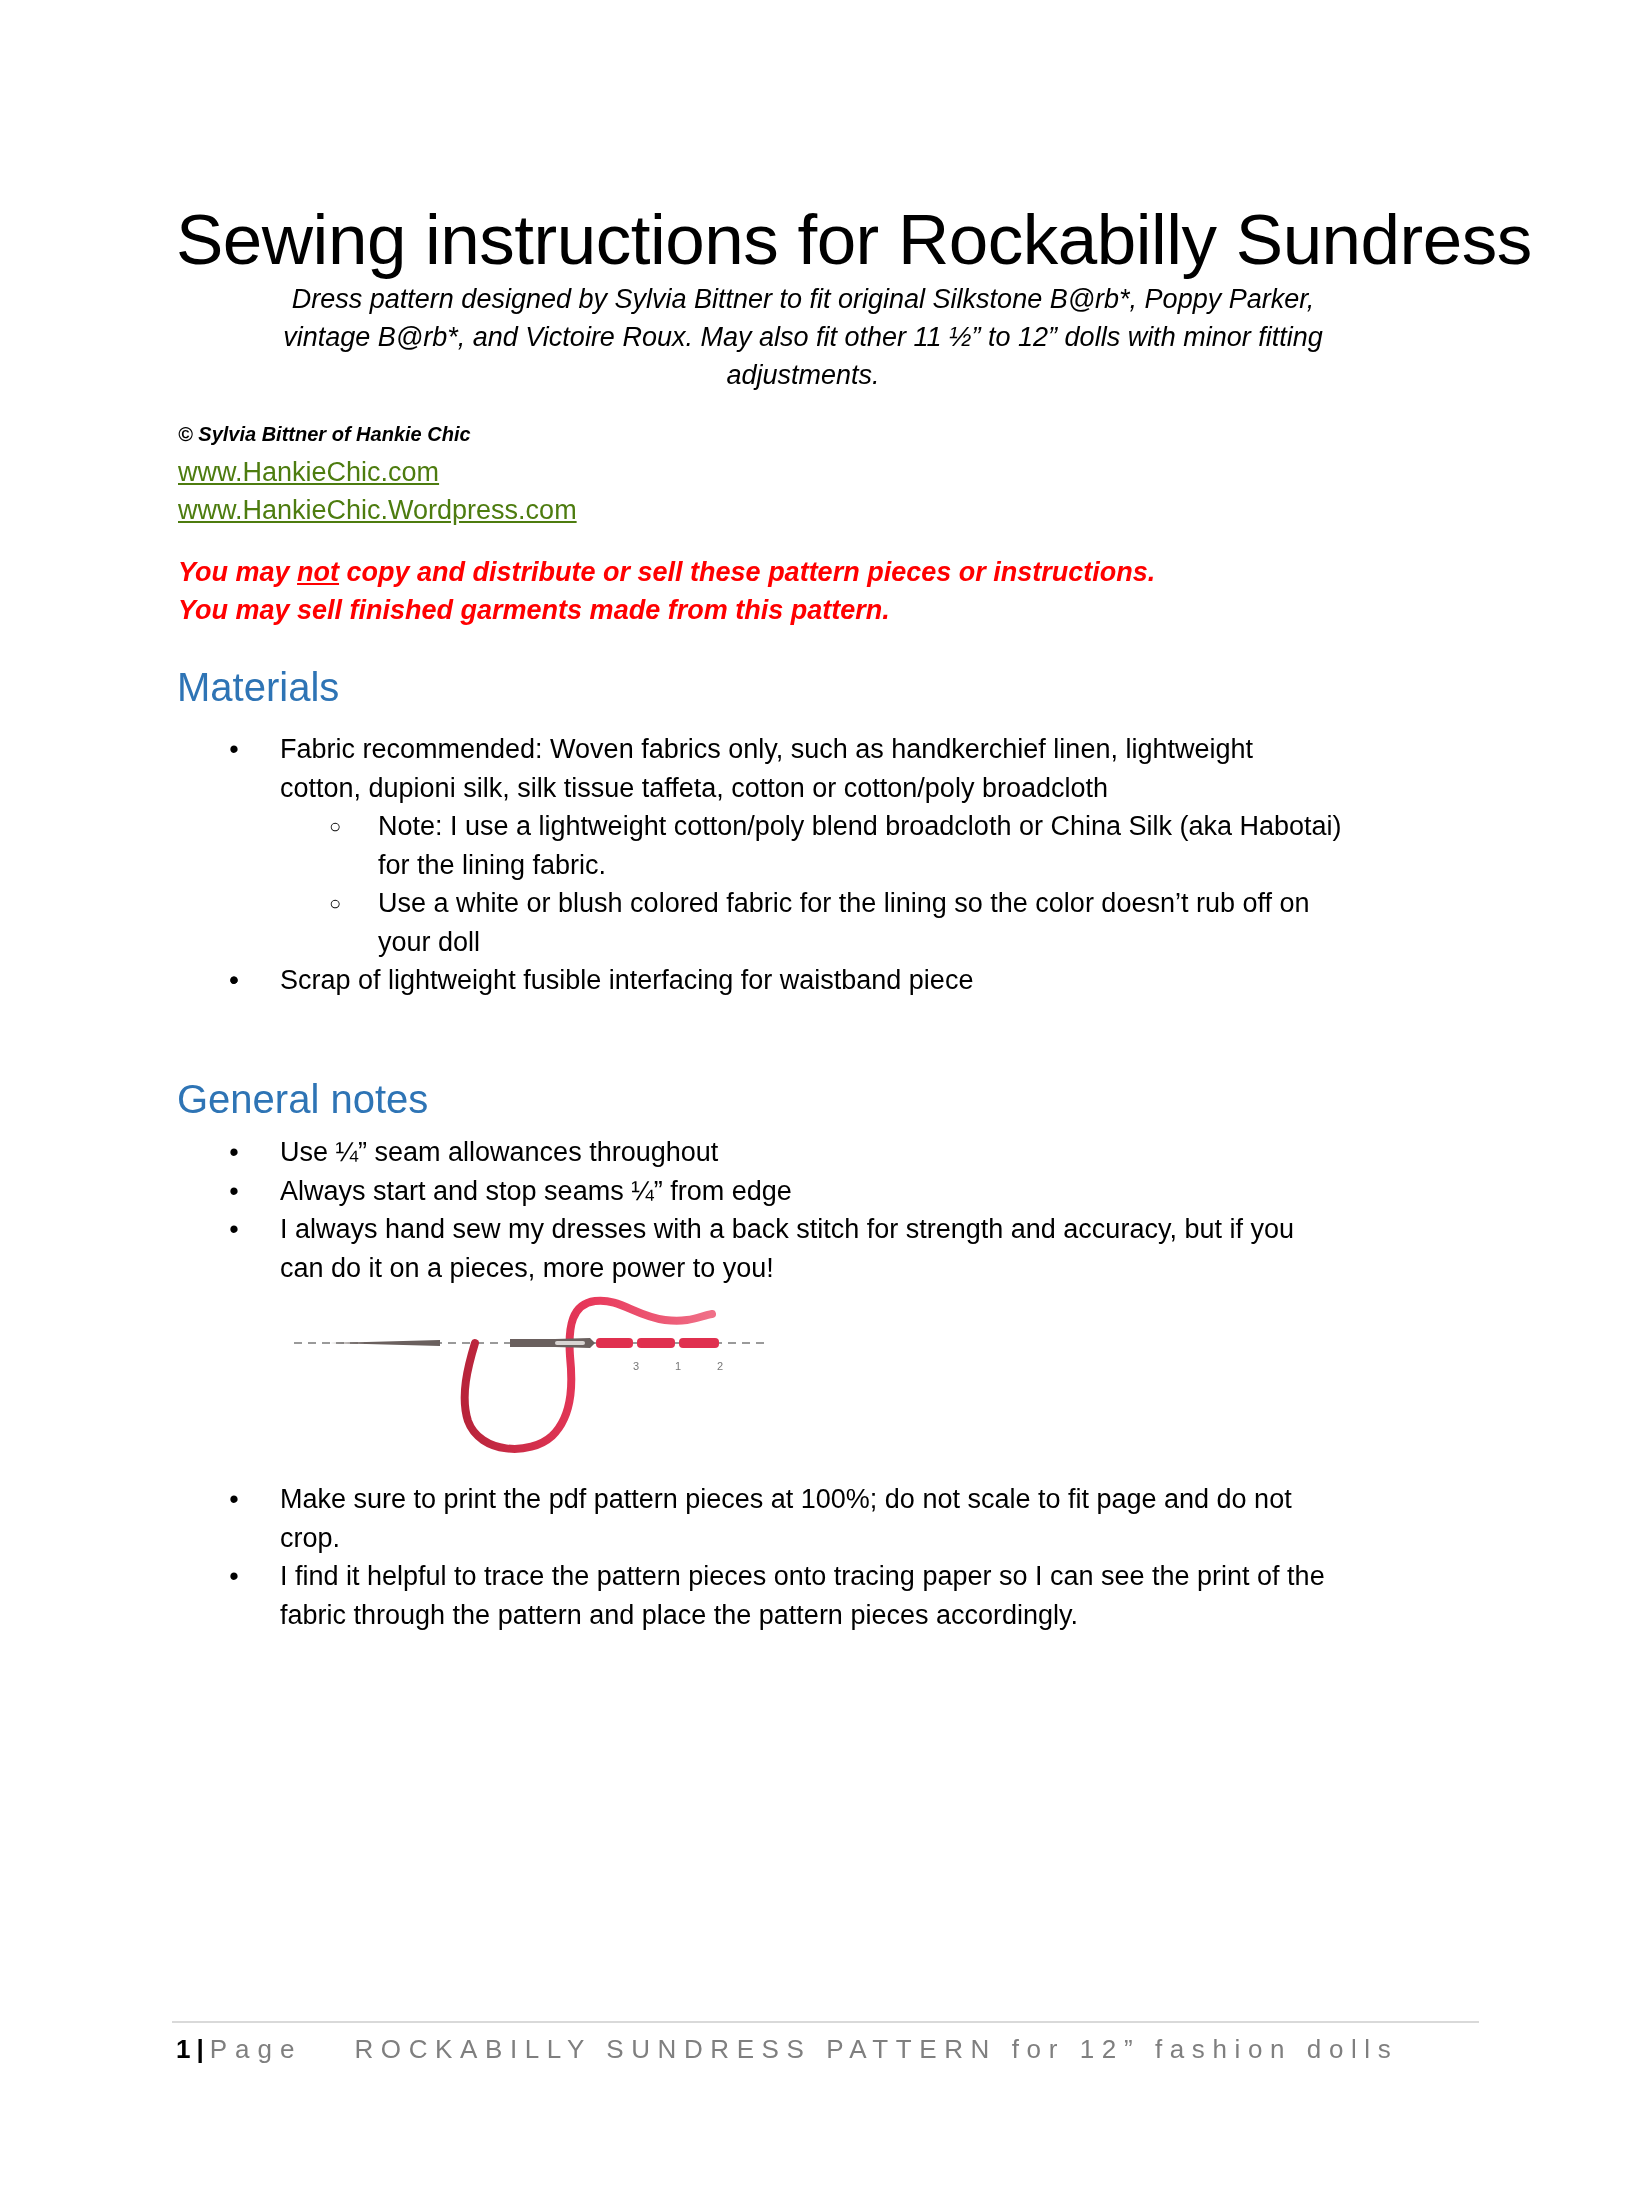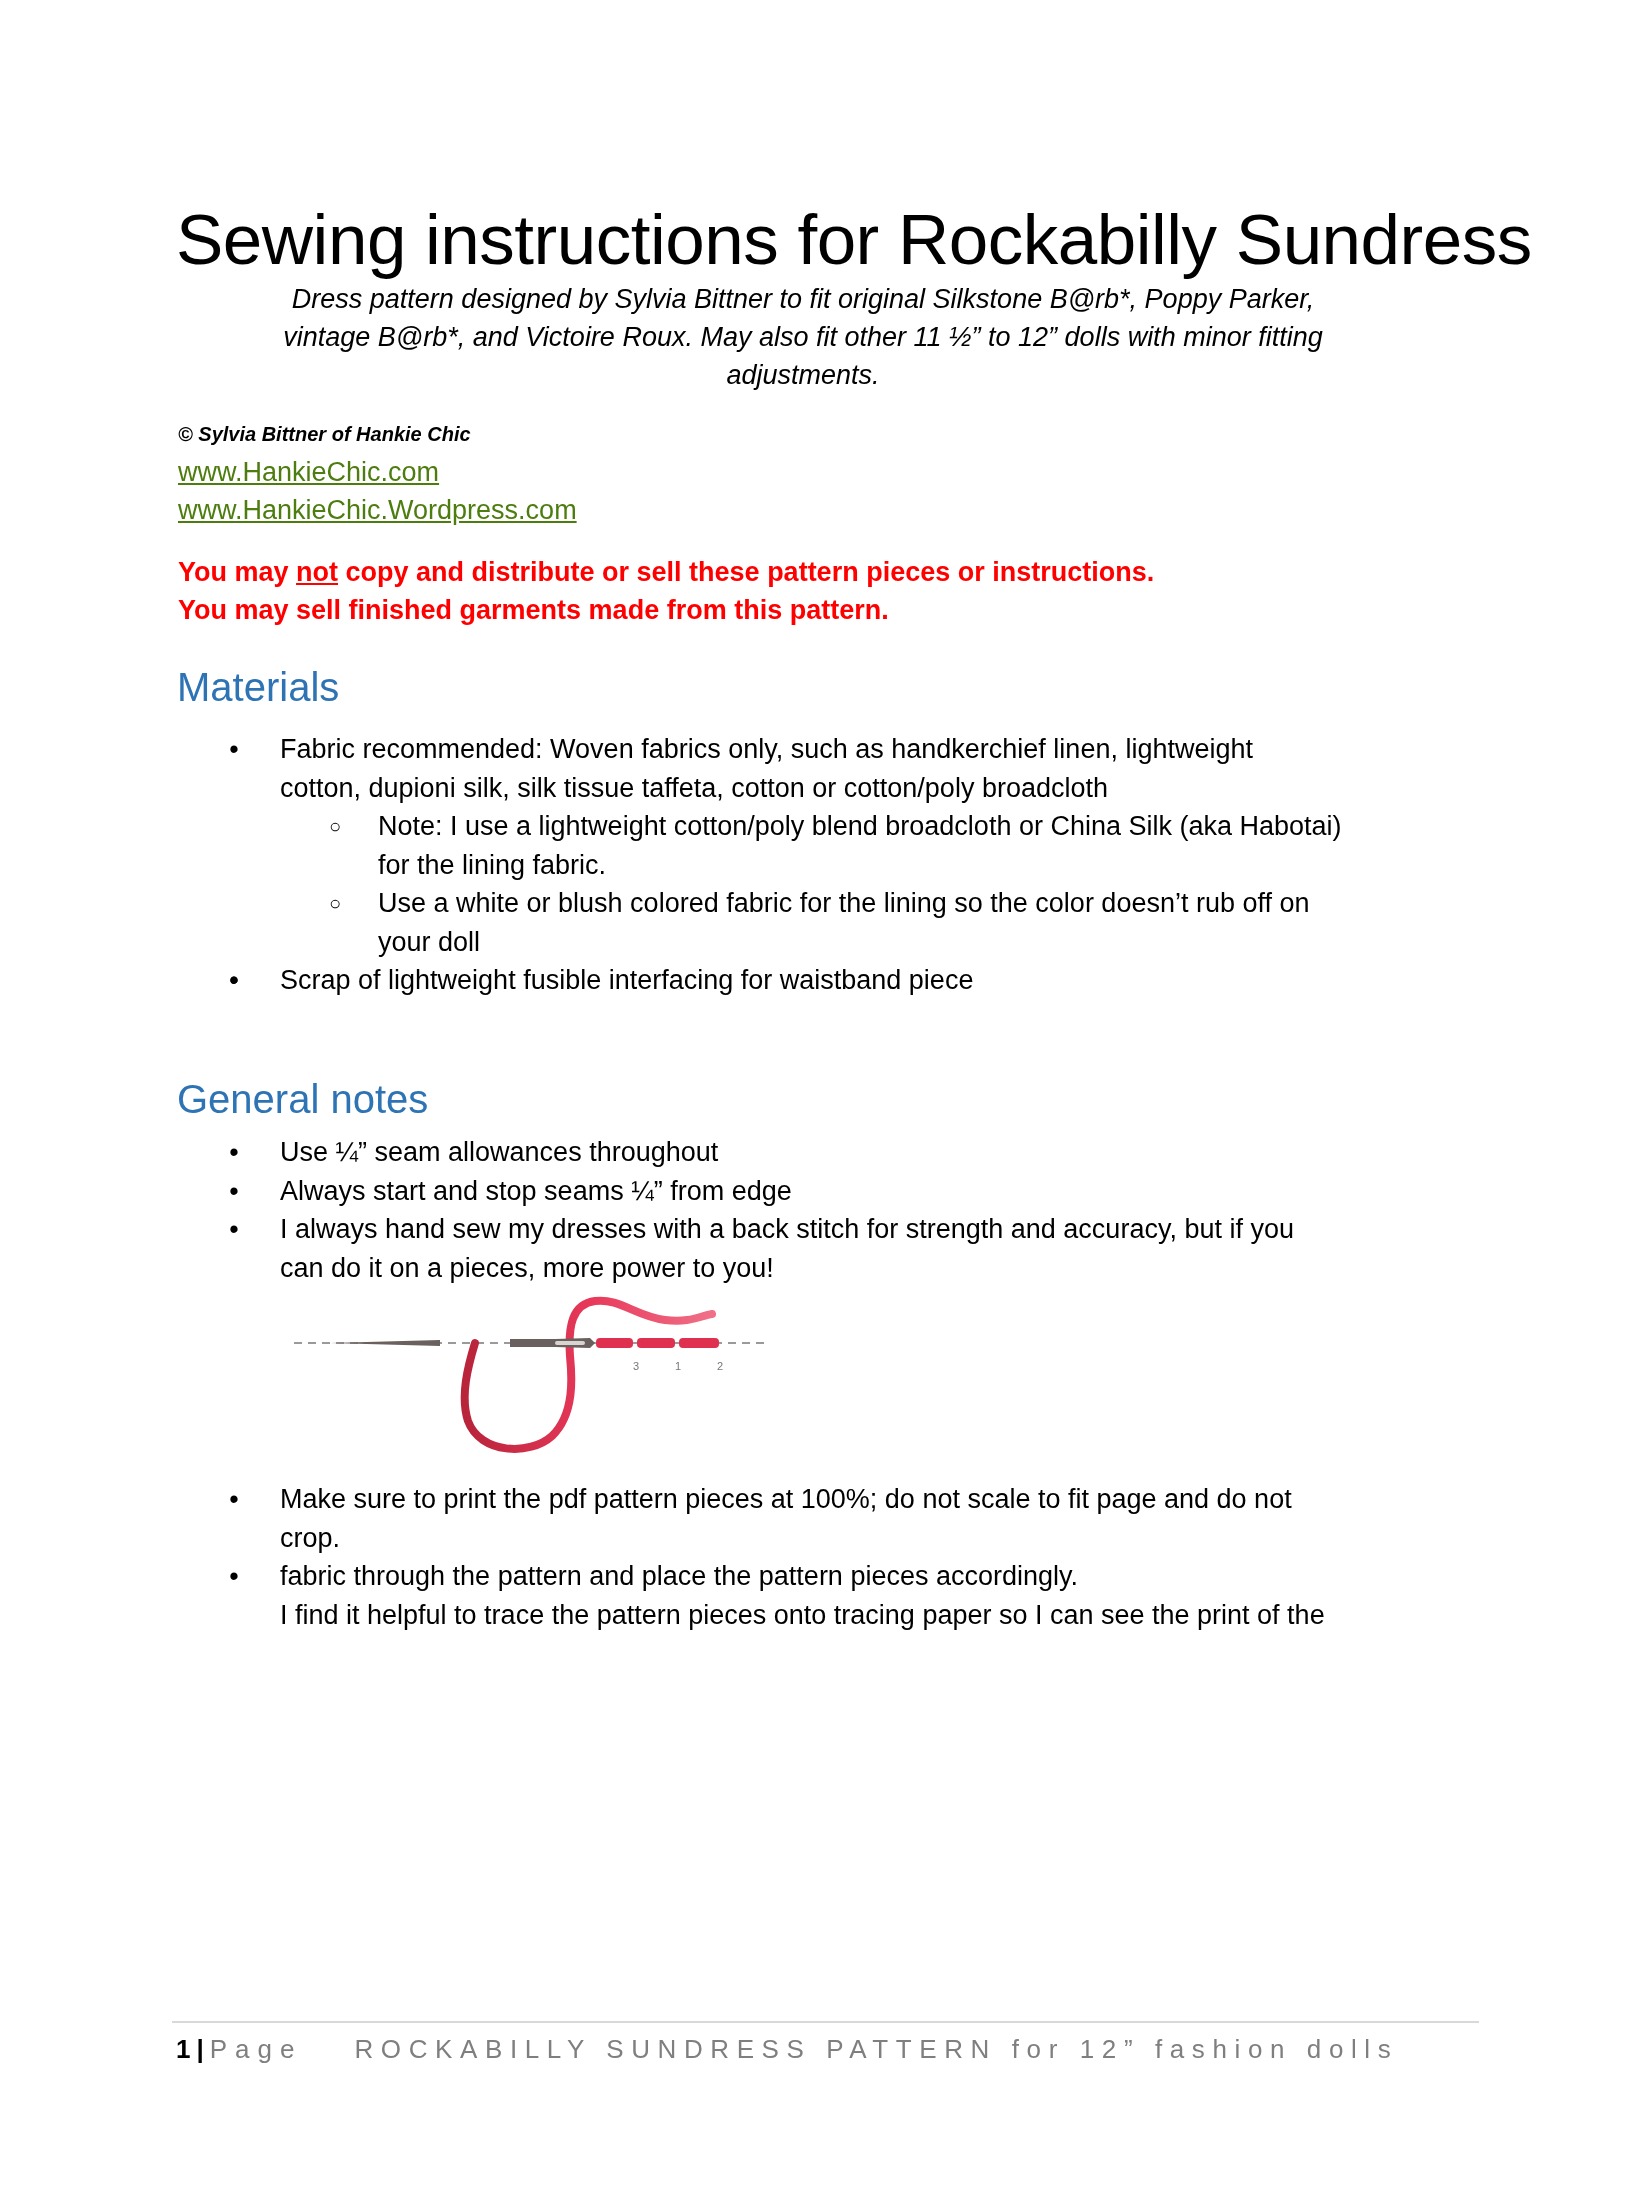--- a/index.html
+++ b/index.html
@@ -5,21 +5,21 @@
   html, body { margin: 0; padding: 0; background: #ffffff; }
   body { width: 1650px; height: 2200px; position: relative; overflow: hidden;
          font-family: "Liberation Sans", sans-serif; color: #000; }
   .abs { position: absolute; }
   .title { left: 176px; top: 200px; font-size: 71px; line-height: 80px; white-space: nowrap; letter-spacing: -0.5px; }
   .subtitle { left: 178px; top: 280px; width: 1250px; font-size: 27px; line-height: 38px; font-style: italic; }
   .subtitle div { white-space: nowrap; text-align: center; }
   .copyright { left: 178px; top: 415px; font-size: 20px; line-height: 38px; font-style: italic; font-weight: bold; white-space: nowrap; }
   .link { font-size: 27px; line-height: 38px; color: #4d7c0f; text-decoration: underline; white-space: nowrap; display: block; }
   .links { left: 178px; top: 453px; }
-  .notice { left: 178px; top: 553px; font-size: 27px; line-height: 38px; color: #FF0000; font-weight: bold; white-space: nowrap; }
+  .notice { left: 178px; top: 553px; font-size: 27px; line-height: 38px; color: #FF0000; font-style: italic; font-weight: bold; white-space: nowrap; }
   .notice u { text-decoration: underline; }
   .h1 { left: 177px; font-size: 40px; line-height: 48px; color: #2E74B5; white-space: nowrap; }
   .list { left: 0; width: 1650px; font-size: 27px; line-height: 38.5px; }
   .li { position: relative; padding-left: 280px; white-space: nowrap; }
   .li .bullet { position: absolute; left: 224px; top: 0; width: 20px; text-align: center; }
   .li.sub { padding-left: 378px; }
   .li.sub .bullet { left: 325px; font-size: 20px; }
   .footer-rule { left: 172px; top: 2021px; width: 1307px; height: 2px; background: #D9D9D9; }
   .footer { left: 176px; top: 2034px; font-size: 26px; line-height: 30px; white-space: nowrap; }
   .footer .pnum { font-weight: bold; color: #000; }
@@ -127,21 +127,21 @@
 </svg>
 
 <div class="abs list" style="top:1480px;">
   <div class="li">
     <span class="bullet">•</span>
     <div>Make sure to print the pdf pattern pieces at 100%; do not scale to fit page and do not</div>
     <div>crop.</div>
   </div>
   <div class="li">
     <span class="bullet">•</span>
+    <div>I find it helpful to trace the pattern pieces onto tracing paper so I can see the print of the</div>
     <div>fabric through the pattern and place the pattern pieces accordingly.</div>
-    <div>I find it helpful to trace the pattern pieces onto tracing paper so I can see the print of the</div>
   </div>
 </div>
 
 <div class="abs footer-rule"></div>
 <div class="abs footer">
   <span class="pnum">1</span><span class="bar">|</span><span class="plabel">Page</span><span class="ftitle">ROCKABILLY SUNDRESS PATTERN for 12” fashion dolls</span>
 </div>
 
 </body></html>

